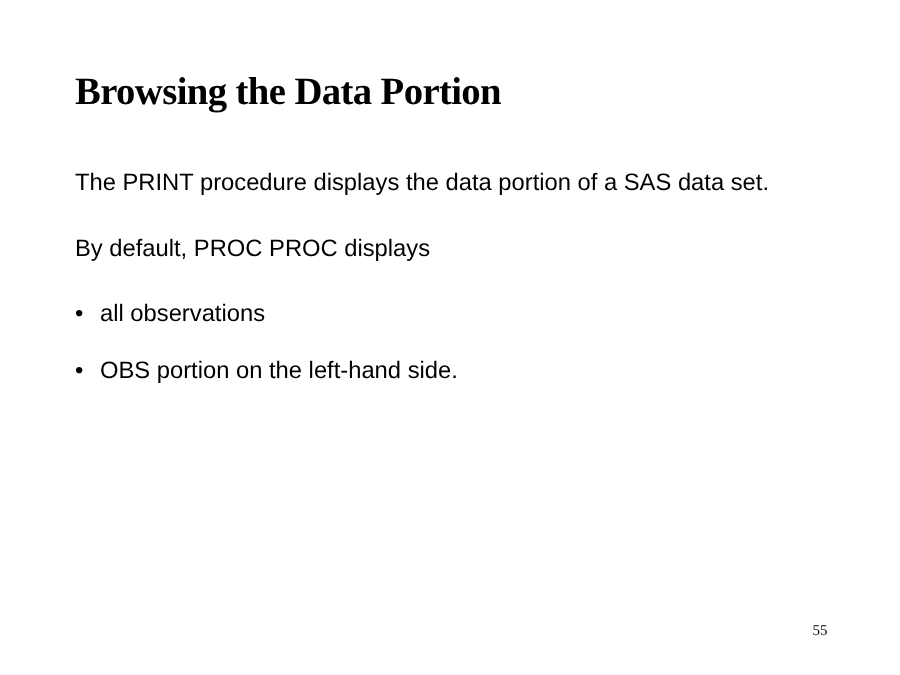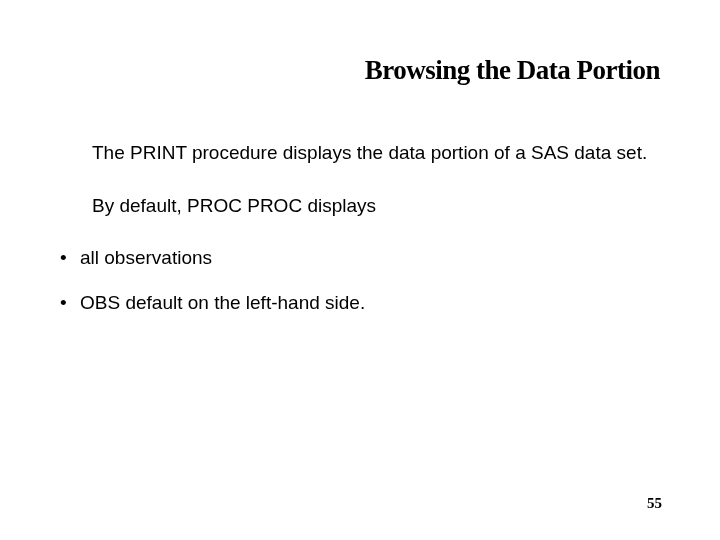--- a/index.html
+++ b/index.html
@@ -11,31 +11,29 @@
       width: 720px;
       height: 540px;
       background: #ffffff;
       color: #000000;
       padding: 55px 60px 30px 60px;
       position: relative;
       font-family: Verdana, Geneva, sans-serif;
     }
     .title {
       font-family: Georgia, 'Times New Roman', serif;
-      font-size: 27px;
+      font-size: 31px;
       font-weight: bold;
-      margin-bottom: 55px;
+      margin-bottom: 44px;
       letter-spacing: -0.5px;
-      text-align: right;
     }
     .para {
       font-size: 19px;
       line-height: 1.3;
       margin-bottom: 28px;
-      margin-left: 32px;
     }
     .bullets {
       list-style: none;
       margin-top: 12px;
     }
     .bullets li {
       font-size: 19px;
       line-height: 1.3;
       margin-bottom: 20px;
       position: relative;
@@ -46,31 +44,31 @@
       position: absolute;
       left: 0;
       top: 0;
       font-size: 19px;
     }
     .page-num {
       position: absolute;
       bottom: 28px;
       right: 58px;
       font-family: Georgia, 'Times New Roman', serif;
-      font-size: 15px;
-      font-weight: bold;
+      font-size: 12px;
+      font-weight: normal;
     }
   </style>
 </head>
 <body>
 
 <h1 class="title">Browsing the Data Portion</h1>
 
 <p class="para">The PRINT procedure displays the data portion of a SAS data set.</p>
 
 <p class="para">By default, PROC PROC displays</p>
 
 <ul class="bullets">
   <li>all observations</li>
-  <li>OBS default on the left-hand side.</li>
+  <li>OBS portion on the left-hand side.</li>
 </ul>
 
 <div class="page-num">55</div>
 
 </body></html>

